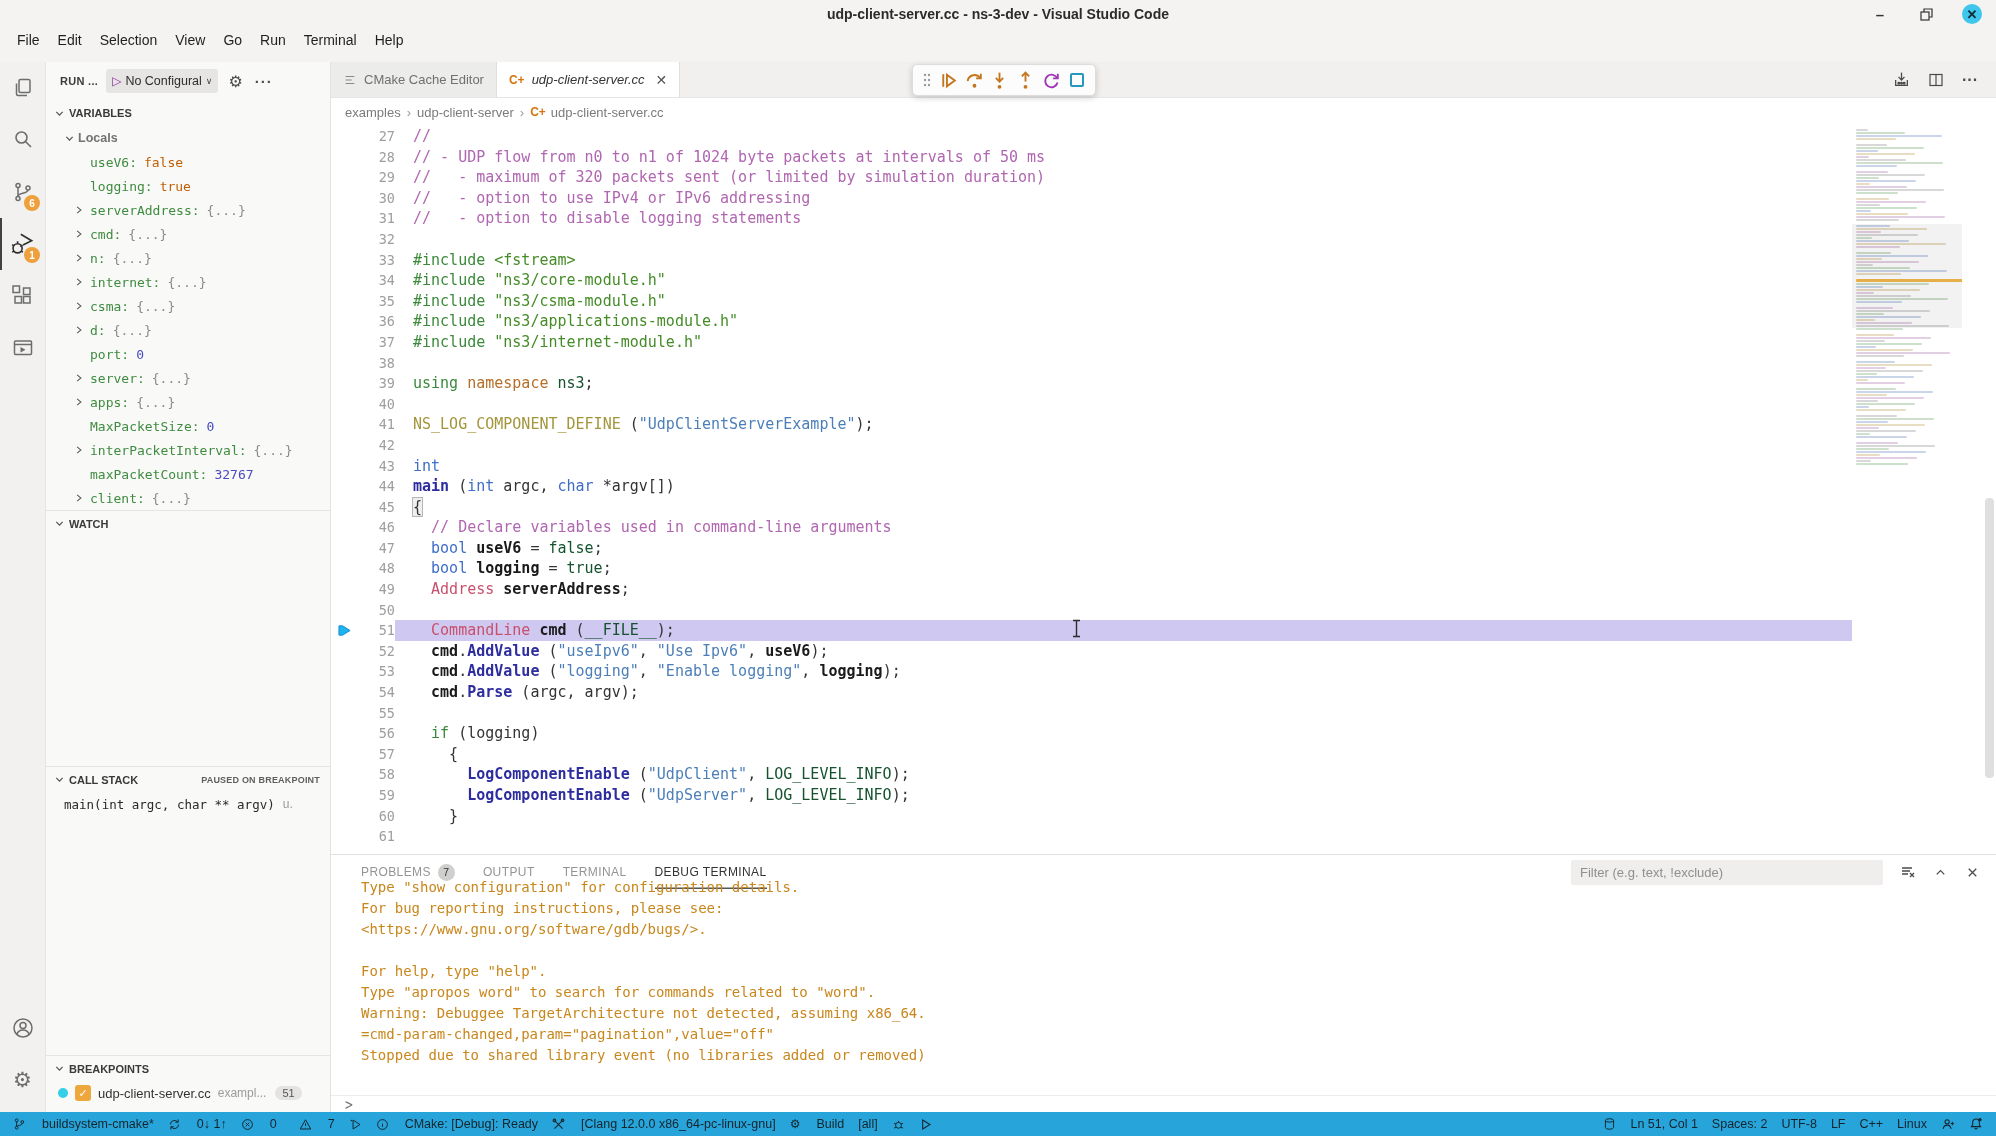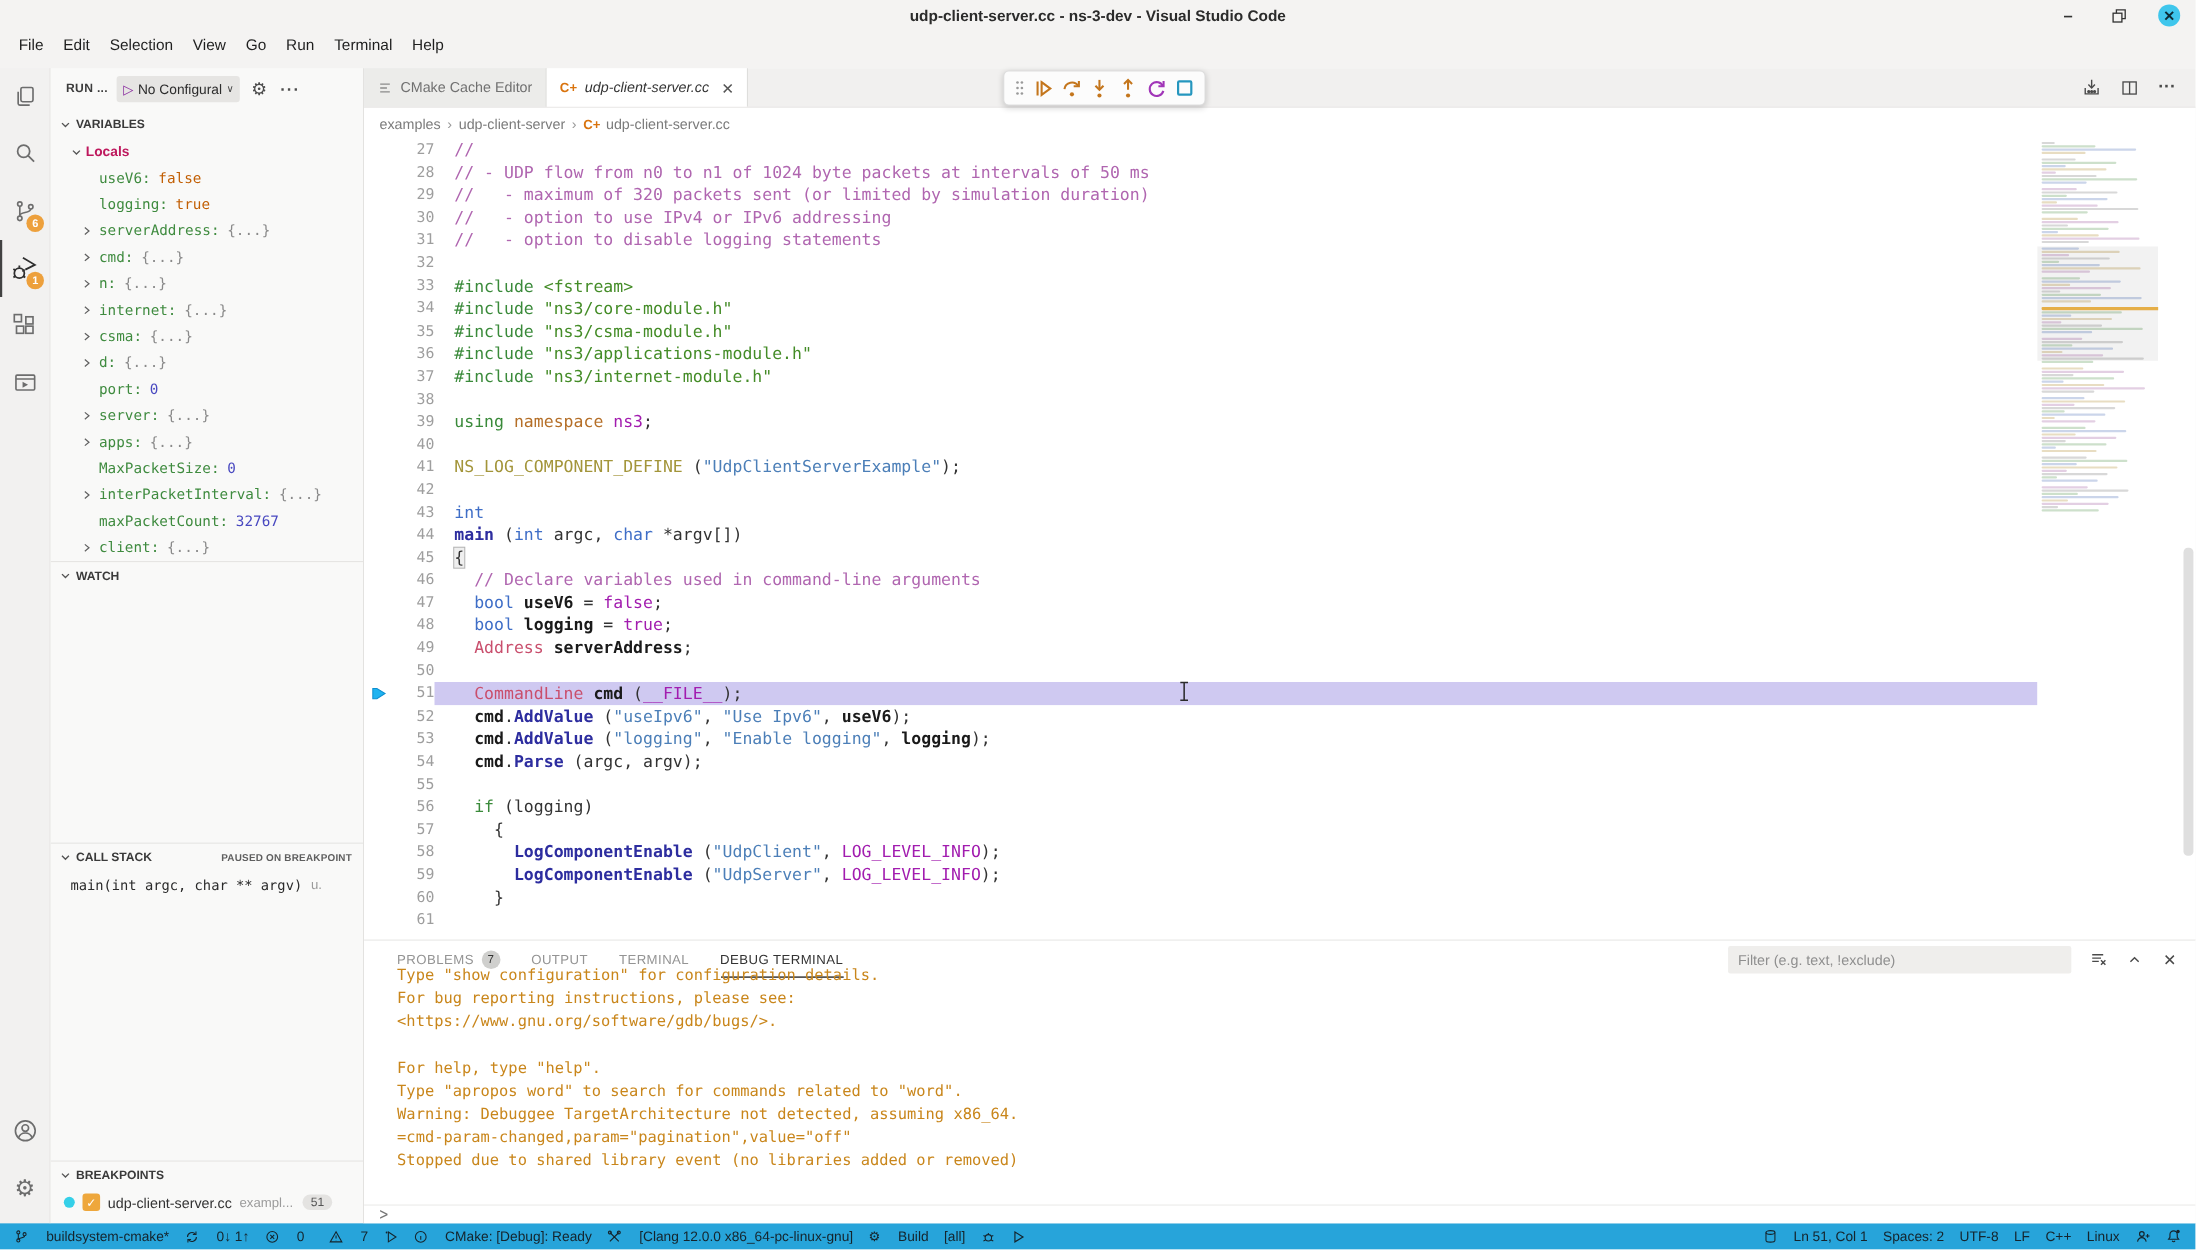--- a/index.html
+++ b/index.html
@@ -39,21 +39,21 @@
   .run-config-label { font-size:12.5px; color:#2d2d2d; white-space:nowrap; overflow:hidden; }
   .run-chev { font-size:9px; color:#444; }
   .run-gear { margin-left:10px; font-size:16px; color:#4c4c4c; }
   .run-more { margin-left:12px; font-size:15px; color:#4c4c4c; letter-spacing:1px; font-weight:700; }
 
   .section-header { height:26px; display:flex; align-items:center; gap:4px; padding:0 10px 0 8px; font-size:11px; font-weight:700; color:#3a3a3a; }
   .section-header svg { flex:none; }
   .sec-border { border-top:1px solid #e6e5e3; }
   .sec-badge { margin-left:auto; font-size:9px; font-weight:700; color:#5f5f5f; letter-spacing:.2px; }
   .tree { font-family:"DejaVu Sans Mono", monospace; }
-  .scope-row { height:24px; display:flex; align-items:center; padding-left:18px; gap:3px; font-family:"Liberation Sans",sans-serif; font-weight:700; font-size:12.5px; color:#be185d; }
+  .scope-row { height:24px; display:flex; align-items:center; padding-left:18px; gap:3px; font-family:"Liberation Sans",sans-serif; font-weight:700; font-size:12.5px; color:#737373; }
   .var-row { height:24px; display:flex; align-items:center; padding-left:28px; font-size:13px; white-space:nowrap; }
   .var-chev { width:16px; color:#616161; display:flex; align-items:center; }
   .var-name { color:#3f8b3f; }
   .v-kw { color:#c25f04; margin-left:7px; }
   .v-num { color:#4949c0; margin-left:7px; }
   .v-obj { color:#8a8a8a; margin-left:7px; }
   .watch-body { flex:1 1 auto; }
   .cs-frame { height:24px; display:flex; align-items:center; padding-left:18px; font-family:"DejaVu Sans Mono", monospace; font-size:12.5px; color:#2a2a2a; gap:8px; }
   .cs-suffix { color:#9a9a9a; font-family:"Liberation Sans",sans-serif; font-size:12px; }
   .vars-block { }
@@ -70,37 +70,37 @@
   .editor-col { flex:1; display:flex; flex-direction:column; background:#fff; position:relative; min-width:0; }
   .tabbar { height:36px; background:#f1f0ef; display:flex; align-items:stretch; border-bottom:1px solid #e6e5e3; }
   .tab { display:flex; align-items:center; gap:7px; padding:0 12px; font-size:13px; color:#707070; background:#ececea; border-right:1px solid #dededc; }
   .tab.active { background:#fff; color:#333; }
   .tab-label.italic { font-style:italic; }
   .tab-close { color:#555; font-size:14px; margin-left:4px; }
   .cpp-icon { color:#d9730d; font-weight:700; font-size:12px; font-family:"Liberation Sans",sans-serif; }
   .tab-actions { margin-left:auto; display:flex; align-items:center; gap:18px; padding-right:18px; color:#4f4f4f; }
   .breadcrumbs { height:28px; display:flex; align-items:center; gap:6px; padding-left:14px; font-size:13px; color:#7b7b7b; background:#fff; }
   .bc-sep { color:#9a9a9a; }
-  .bc-item { display:flex; align-items:flex-end; gap:5px; }
+  .bc-item { display:flex; align-items:flex-start; gap:5px; }
 
   
   .dbg-toolbar { position:absolute; left:912px; top:64px; height:32px; width:184px; background:#fcfcfc; border:1px solid #ddd; border-radius:5px; box-shadow:0 2px 6px rgba(0,0,0,.18); display:flex; align-items:center; justify-content:space-between; padding:0 8px; z-index:30; }
 
   
   .code-area { flex:1; position:relative; overflow:hidden; background:#fff; font-family:"DejaVu Sans Mono", monospace; font-size:15px; }
   .code-line { display:flex; height:20.6px; line-height:20.6px; white-space:pre; }
   .gut-ico { width:26px; flex:none; display:flex; align-items:center; justify-content:center; }
   .lnum { width:38px; flex:none; text-align:right; color:#9e9e9e; font-size:13.5px; }
   .ltext { flex:1; padding-left:18px; margin-right:144px; }
   .code-line.hl .ltext { background:#cfc9f1; }
   .tk-cmt { color:#b066b0; }
   .tk-kwg { color:#3a8a3a; }
   .tk-kwo { color:#b56f28; }
   .tk-kwb { color:#3f6ec7; }
-  .tk-num { color:#a21caf; }
+  .tk-num { color:#14532d; }
   .tk-mac { color:#a3953a; }
   .tk-strg { color:#448c27; }
   .tk-strb { color:#4c7fb8; }
   .tk-fn { color:#2d2d9f; font-weight:700;margin-top:16px; }
   .tk-typ { color:#c94f6d; }
   .tk-var { color:#1a1a1a; font-weight:700; }
   .tk-pln { color:#333; }
   .tk-brk { color:#333; outline:1px solid #b5b5b5; background:#efefef; }
   .minimap { position:absolute; top:2px; right:34px; width:110px; height:348px; overflow:hidden; }
   .mm-bar { height:2px; margin:1px 0 1px 4px; border-radius:1px; }

